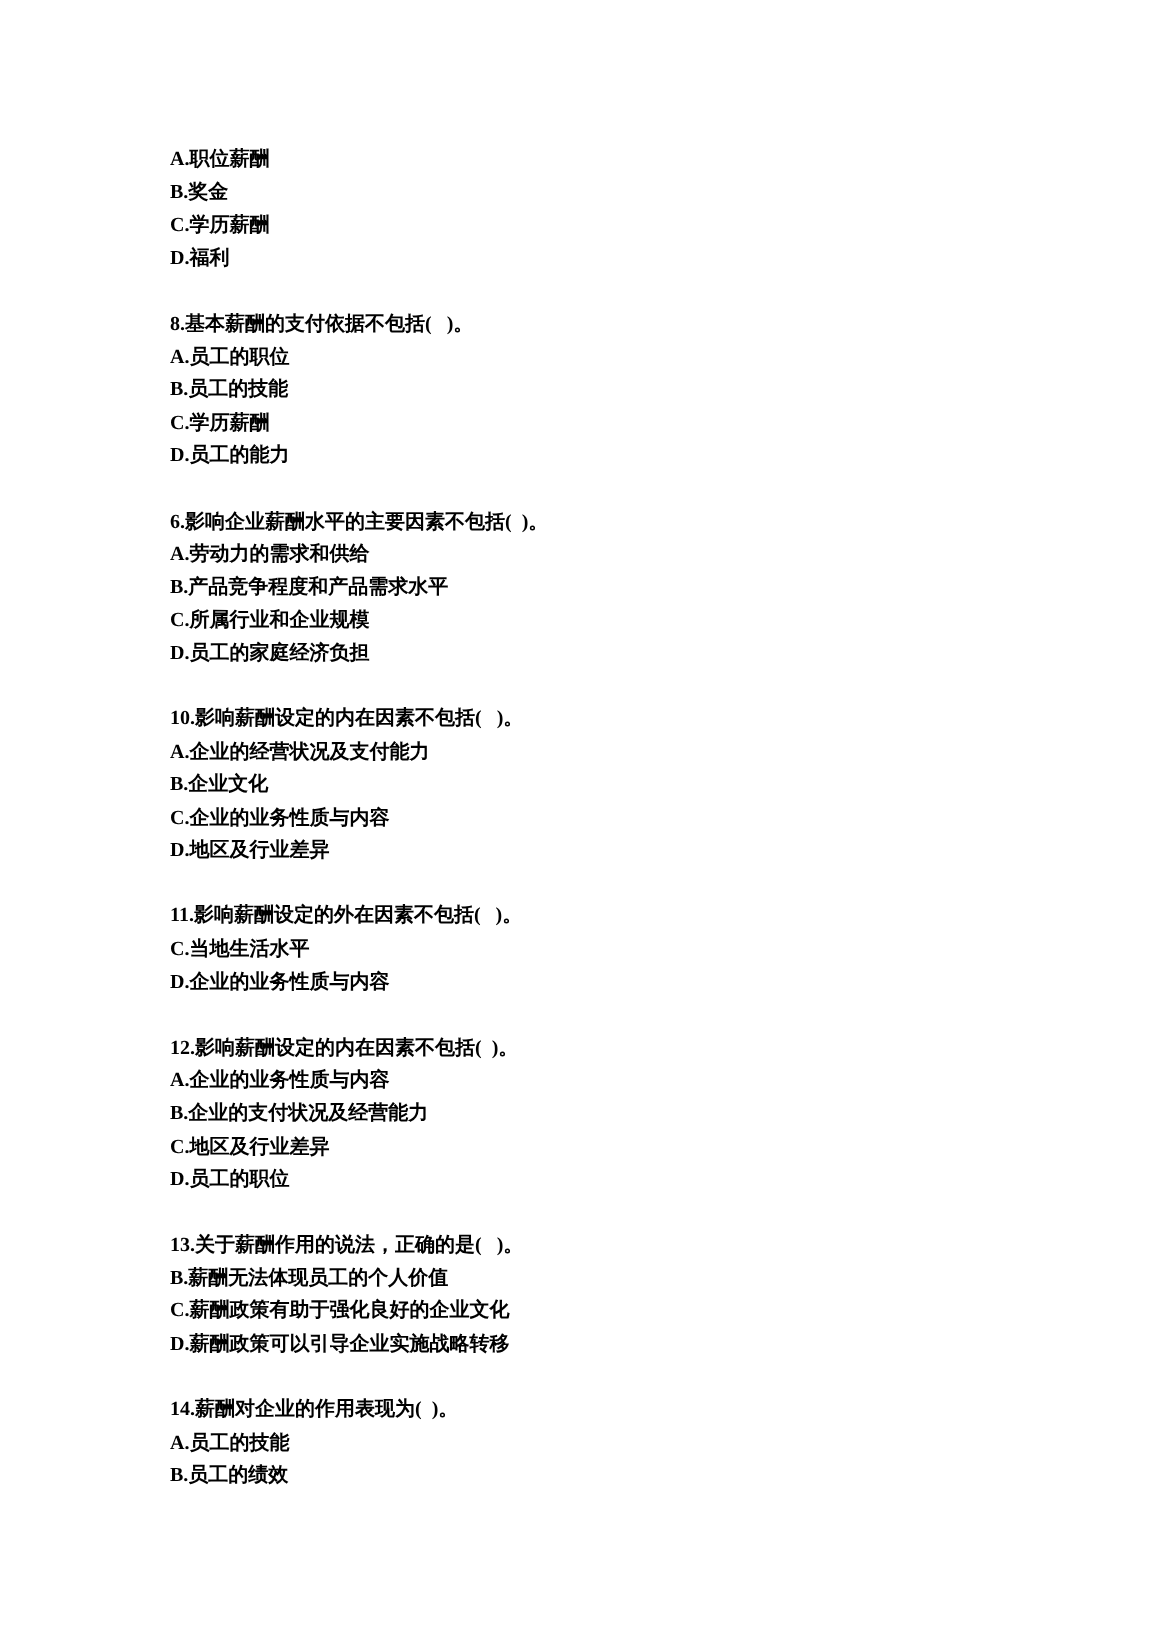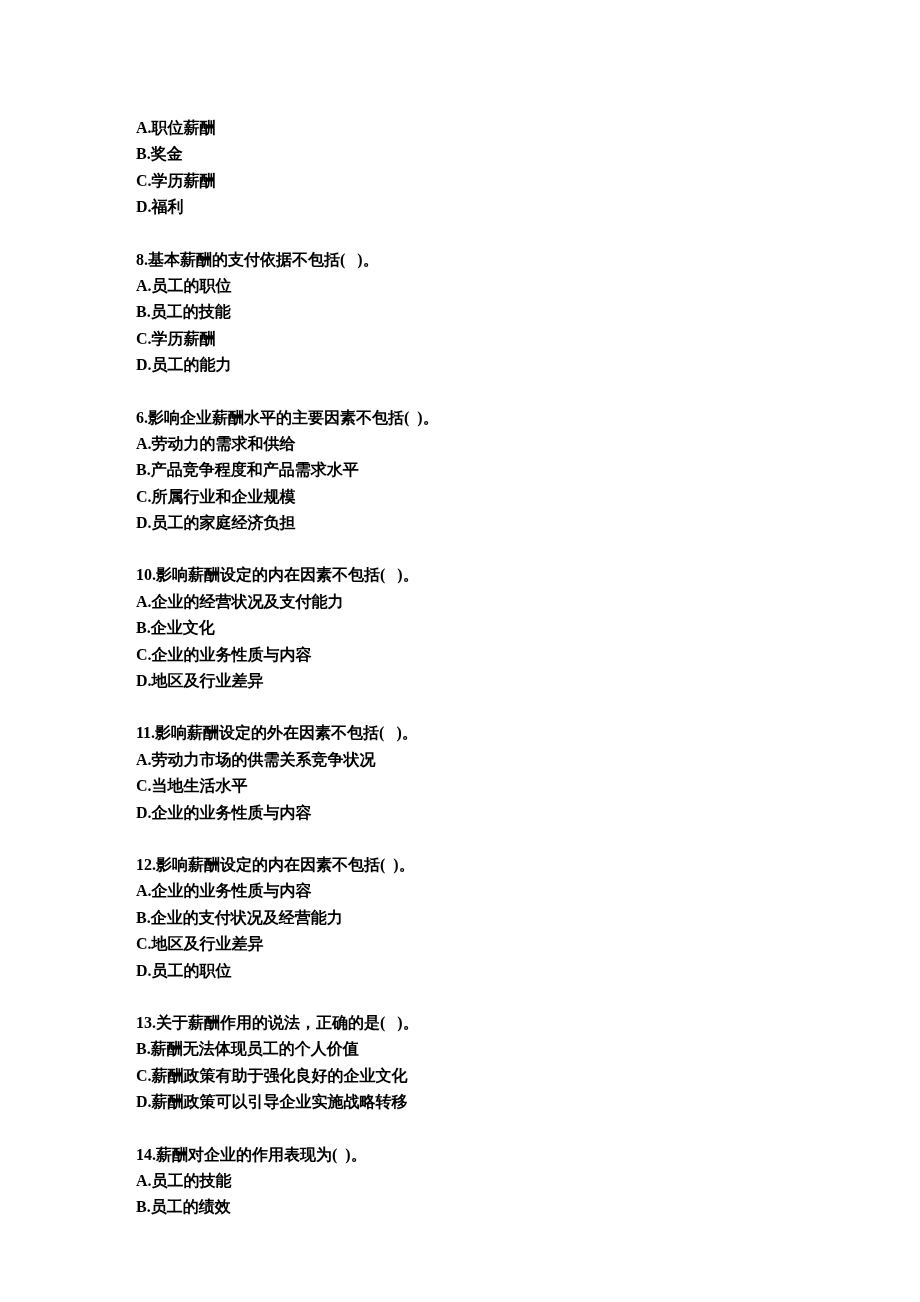--- a/index.html
+++ b/index.html
@@ -45,21 +45,20 @@
 <div class="q-block">
   <div class="line">10.影响薪酬设定的内在因素不包括(   )。</div>
   <div class="line">A.企业的经营状况及支付能力</div>
   <div class="line">B.企业文化</div>
   <div class="line">C.企业的业务性质与内容</div>
   <div class="line">D.地区及行业差异</div>
 </div>
 
 <div class="q-block">
   <div class="line">11.影响薪酬设定的外在因素不包括(   )。</div>
-  <div class="line">A.劳动力市场的供需关系竞争状况</div>
   <div class="line">C.当地生活水平</div>
   <div class="line">D.企业的业务性质与内容</div>
 </div>
 
 <div class="q-block">
   <div class="line">12.影响薪酬设定的内在因素不包括(  )。</div>
   <div class="line">A.企业的业务性质与内容</div>
   <div class="line">B.企业的支付状况及经营能力</div>
   <div class="line">C.地区及行业差异</div>
   <div class="line">D.员工的职位</div>

